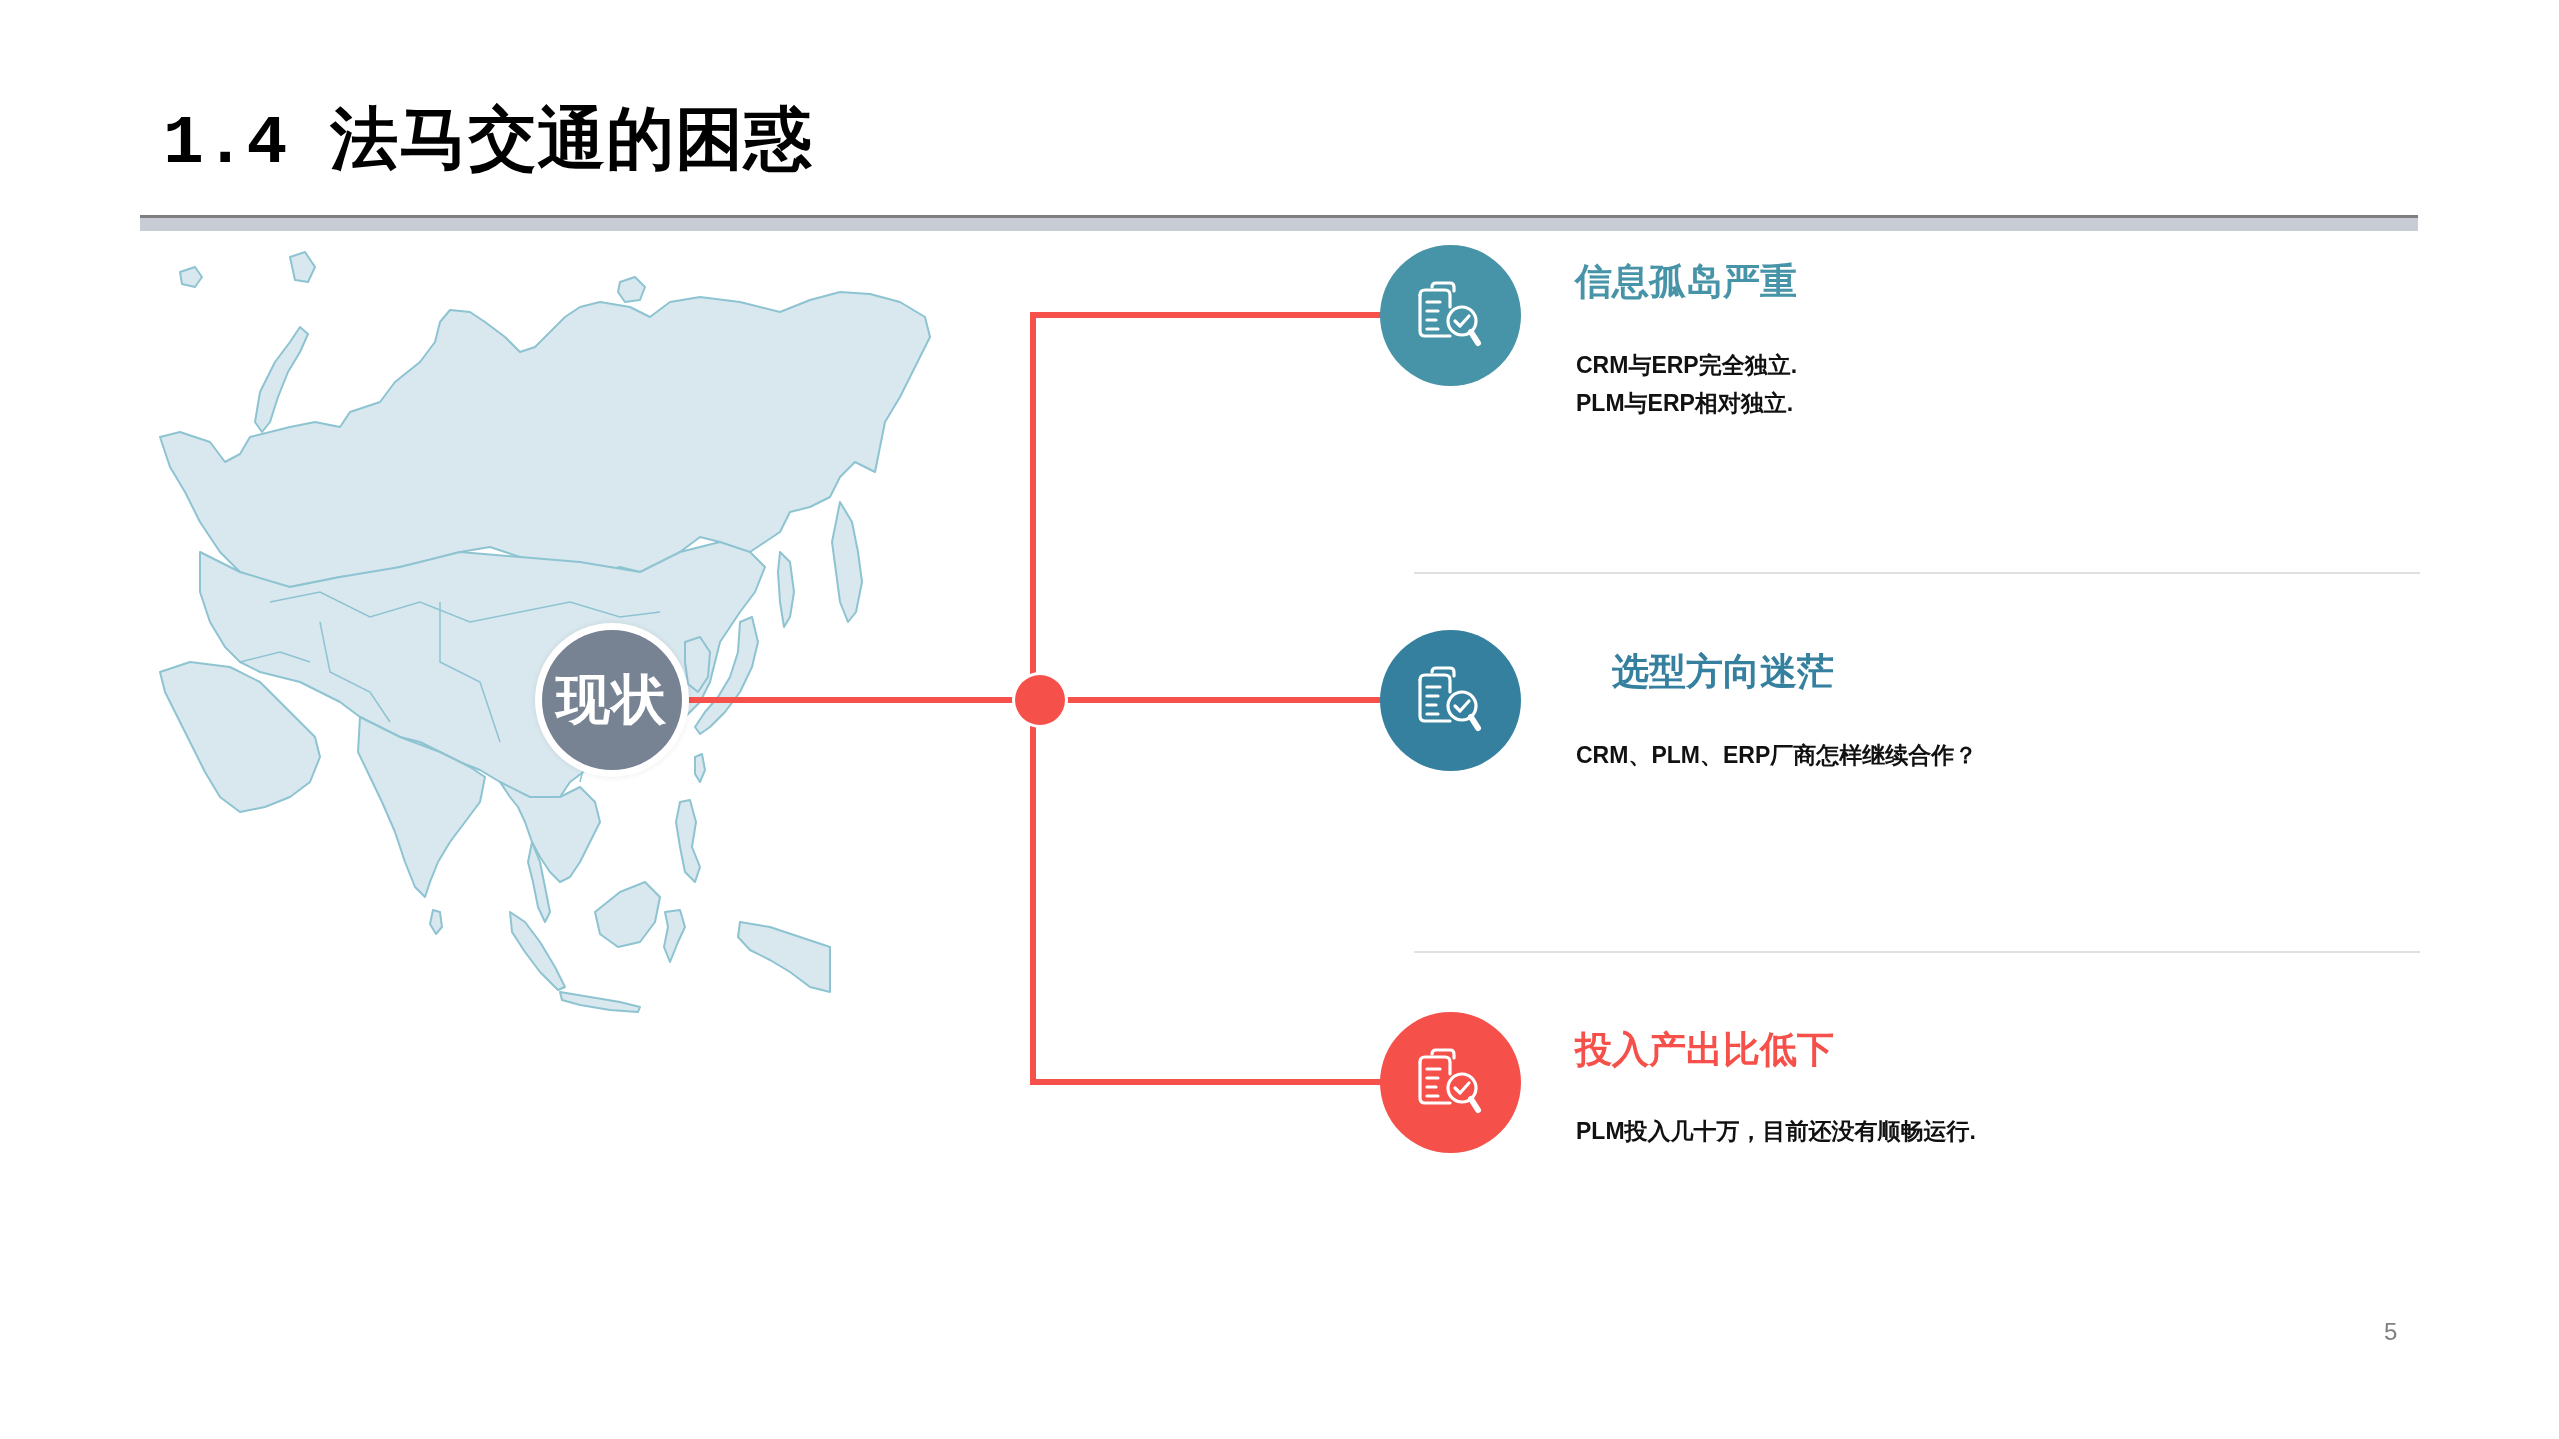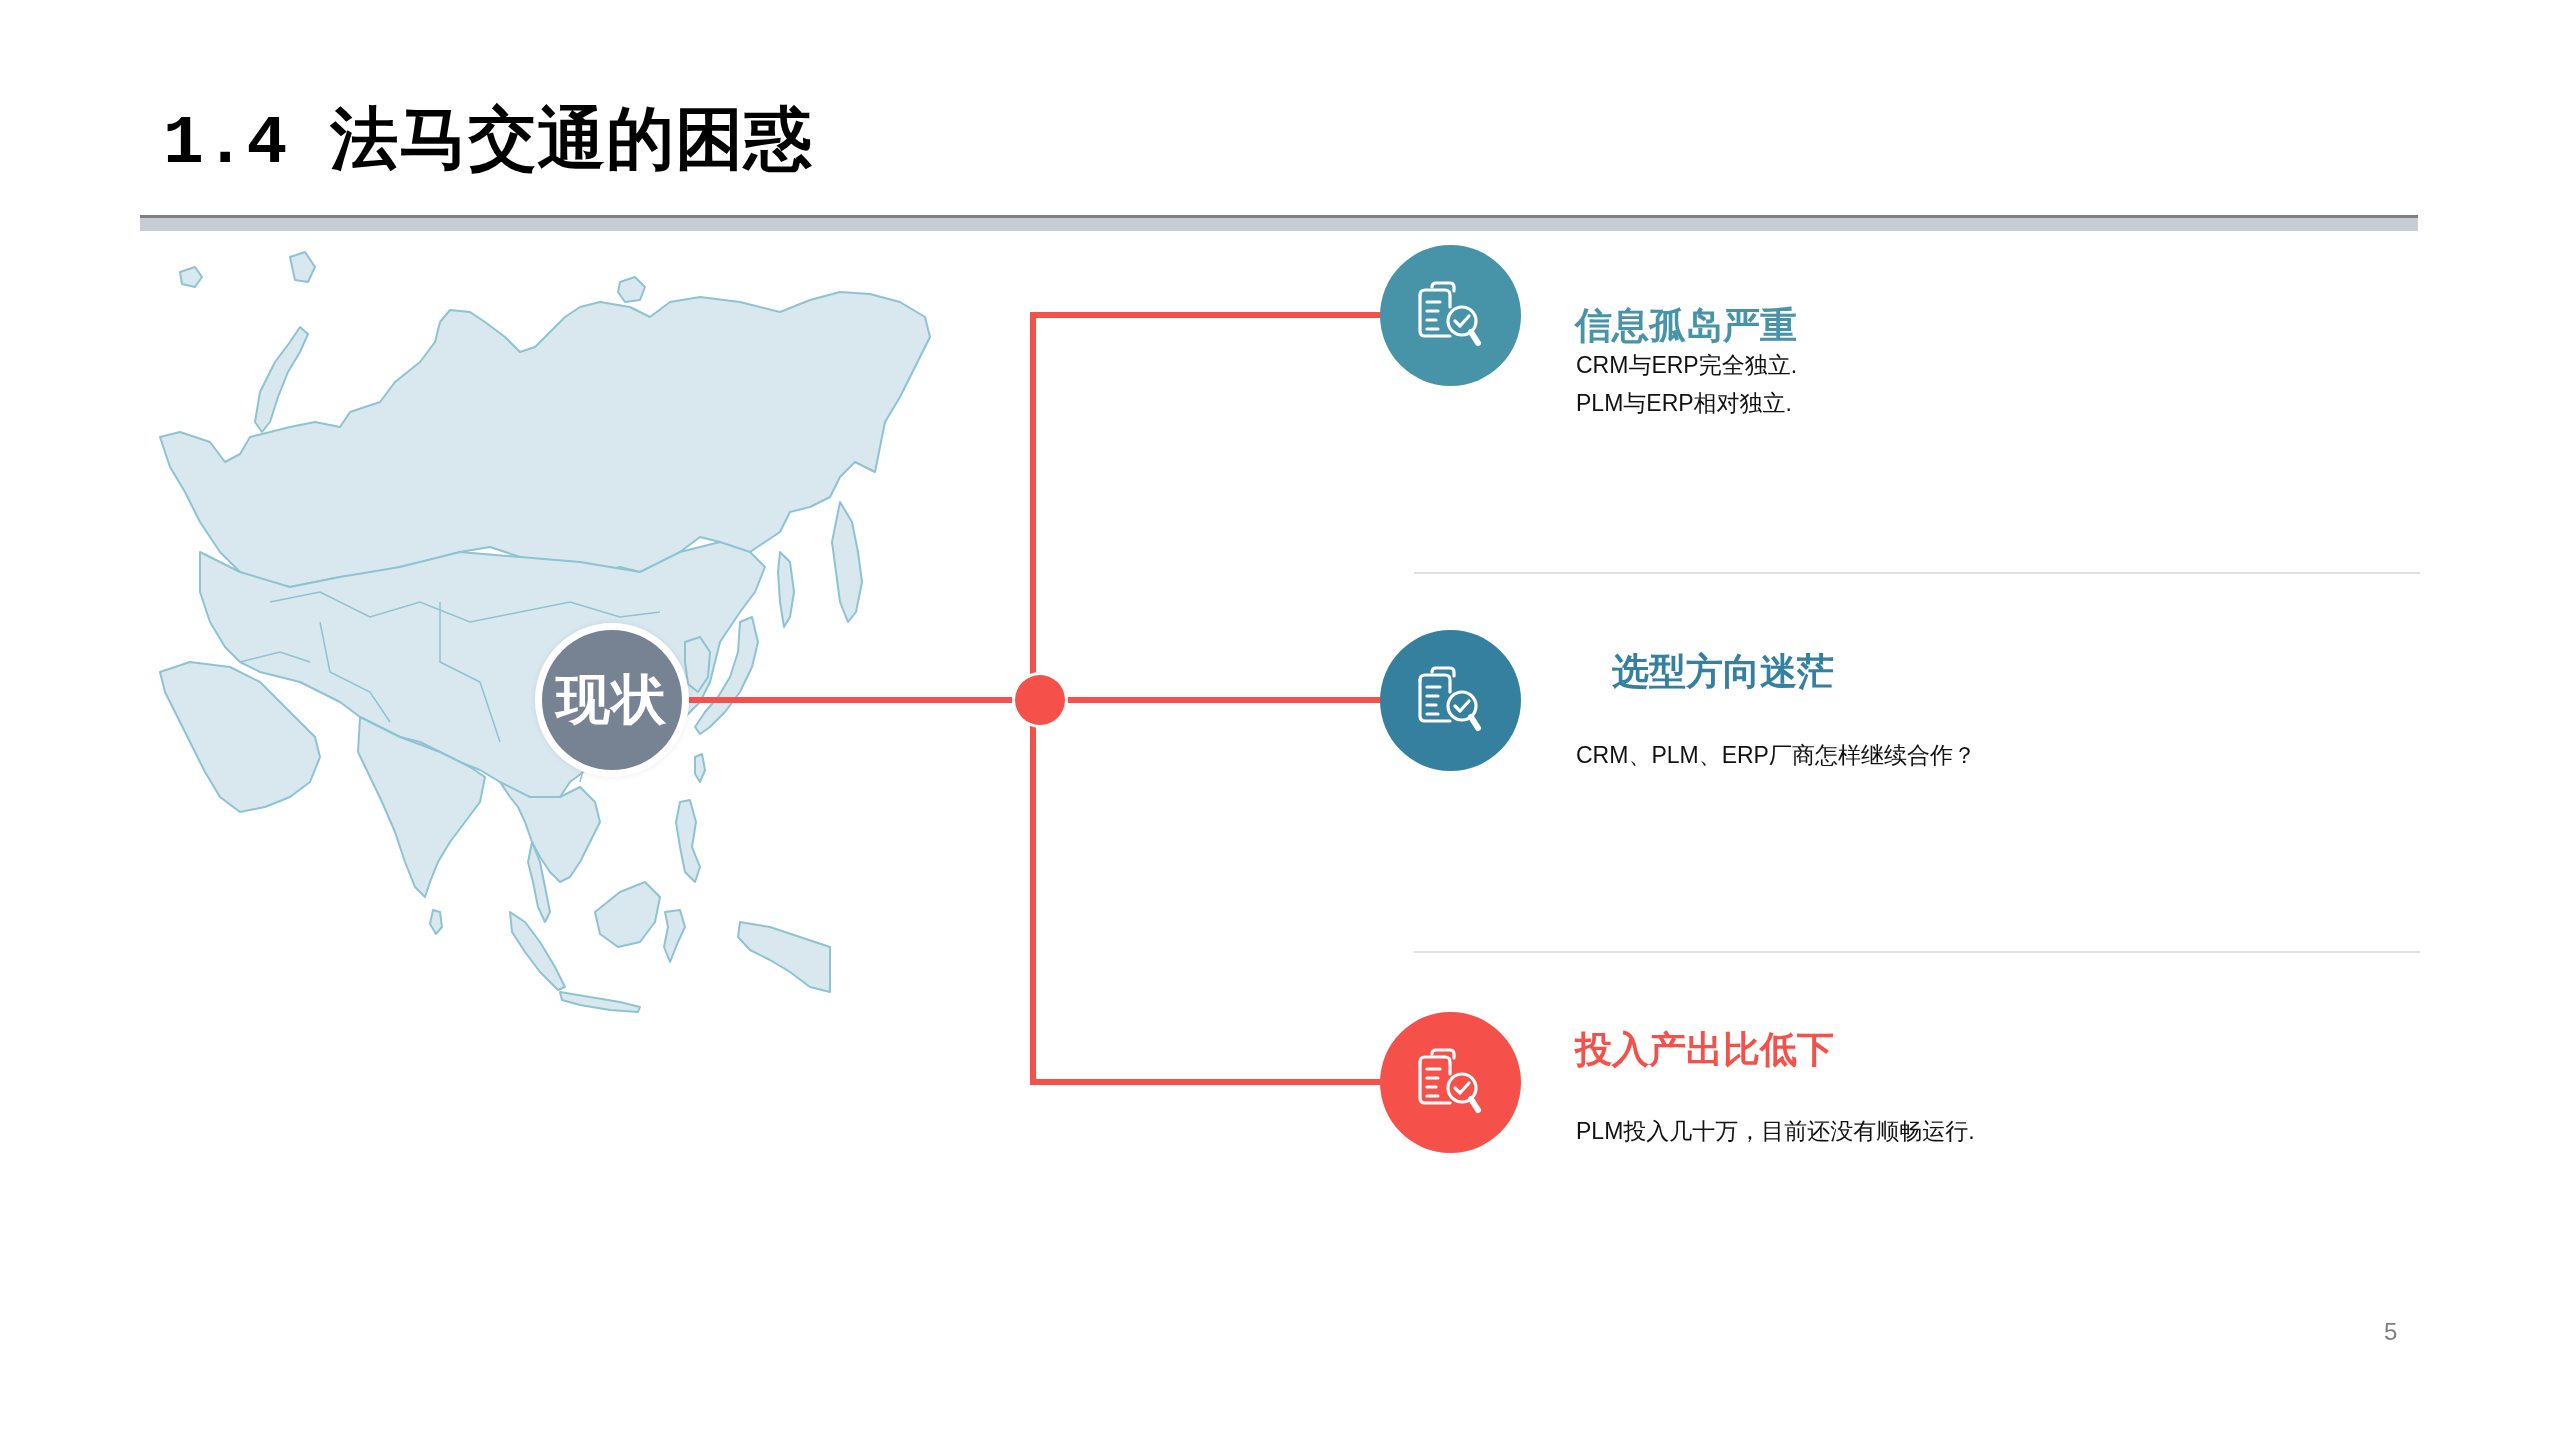--- a/index.html
+++ b/index.html
@@ -15,21 +15,21 @@
               background:#f5504a; box-shadow:0 0 0 3px #fff; }
   .status-node { position:absolute; left:535px; top:623px; width:154px; height:154px; border-radius:50%;
                  background:#fff; box-shadow:0 0 6px rgba(0,0,0,0.08); }
   .status-node .inner { position:absolute; left:7px; top:7px; width:140px; height:140px; border-radius:50%;
                         background:#778293; display:flex; align-items:center; justify-content:center;
                         color:#fff; font-size:54px; font-weight:bold; letter-spacing:2px; }
   .item-icon { position:absolute; width:141px; height:141px; border-radius:50%;
                display:flex; align-items:center; justify-content:center; }
   .item-icon svg { width:78px; height:70px; }
   .item-title { position:absolute; left:1575px; font-size:37px; font-weight:bold; line-height:44px; white-space:nowrap; }
-  .item-desc { position:absolute; left:1576px; font-size:23px; color:#111; line-height:38px; white-space:nowrap; }
+  .item-desc { position:absolute; left:1576px; font-size:23px; color:#111; line-height:38px; white-space:nowrap;font-weight:bold; }
   .item-desc div { height:38px; }
   .separator { position:absolute; left:1414px; width:1006px; height:2px; background:#e0e0e0; }
   .page-number { position:absolute; left:2384px; top:1318px; font-size:24px; color:#808080; }
 </style>
 </head>
 <body>
 
 <div class="page-title">1.4 法马交通的困惑</div>
 <div class="header-bar"></div>
 
@@ -103,21 +103,21 @@
     <path d="M38 55 L13 55 Q8 55 8 50 L8 14"></path>
     <line x1="15" y1="21" x2="28" y2="21"></line>
     <line x1="15" y1="30" x2="26" y2="30"></line>
     <line x1="15" y1="39" x2="24" y2="39"></line>
     <line x1="15" y1="48" x2="26" y2="48"></line>
     <circle cx="50" cy="40" r="14"></circle>
     <polyline points="43,40 48,45 57,35"></polyline>
     <line x1="59" y1="51" x2="66" y2="62" stroke-width="6"></line>
   </svg>
 </div>
-<div class="item-title" style="top:260px; color:#4793a7;margin-top:44px;">信息孤岛严重</div>
+<div class="item-title" style="top:260px; color:#4793a7;">信息孤岛严重</div>
 <div class="item-desc" style="top:346px;">
   <div>CRM与ERP完全独立.</div>
   <div>PLM与ERP相对独立.</div>
 </div>
 
 <div class="separator" style="top:572px;"></div>
 
 <div class="item-icon" style="left:1380px; top:630px; background:#35809f;">
   <svg viewBox="0 0 78 70" fill="none" stroke="#fff" stroke-width="3.2" stroke-linecap="round" stroke-linejoin="round">
     <path d="M20 6 Q20 2 24 2 L38 2 Q42 2 42 6 L42 10"></path>

